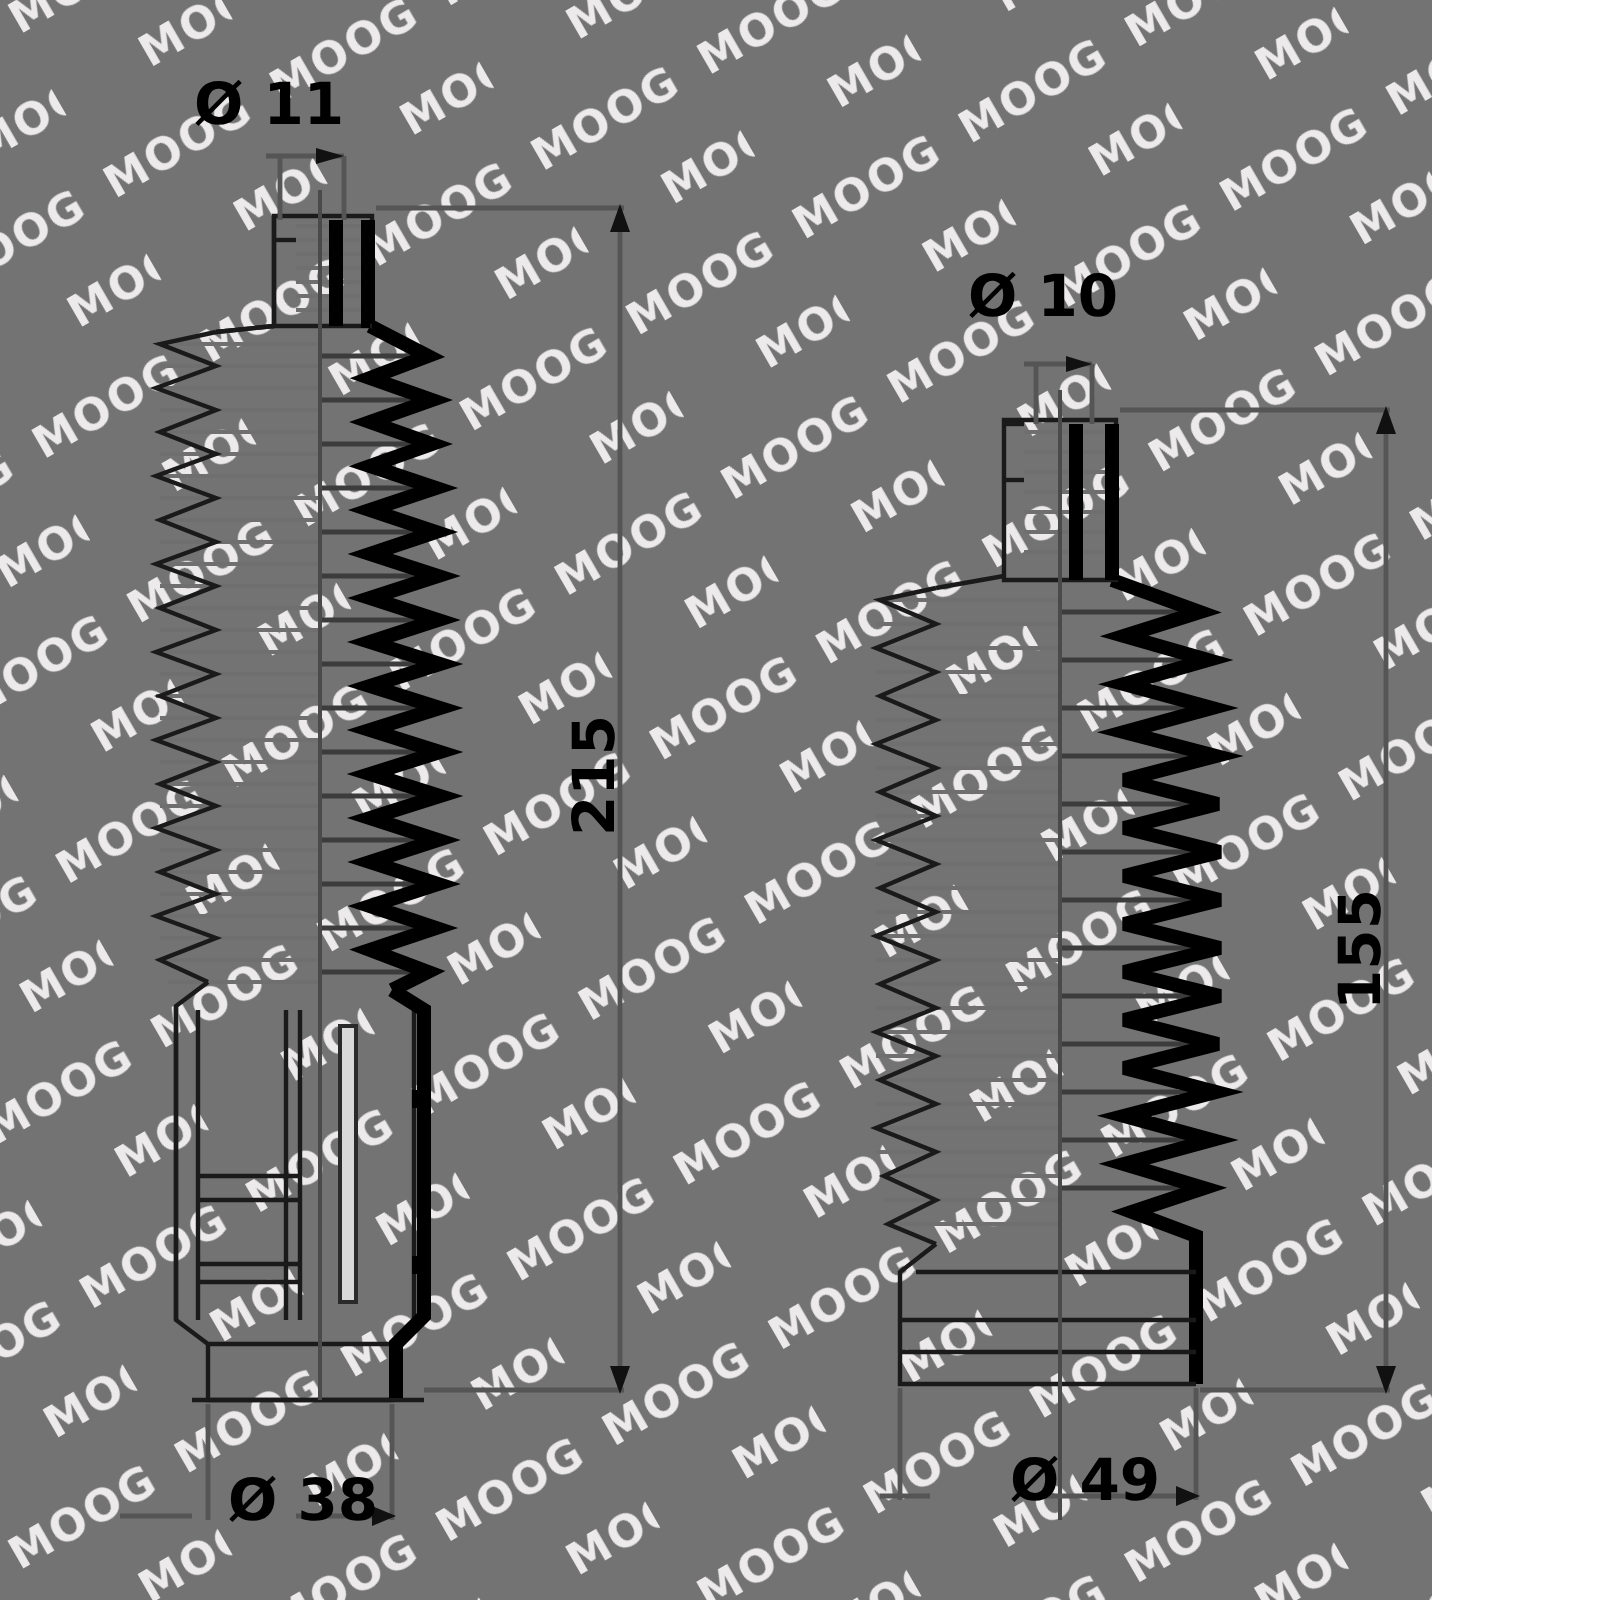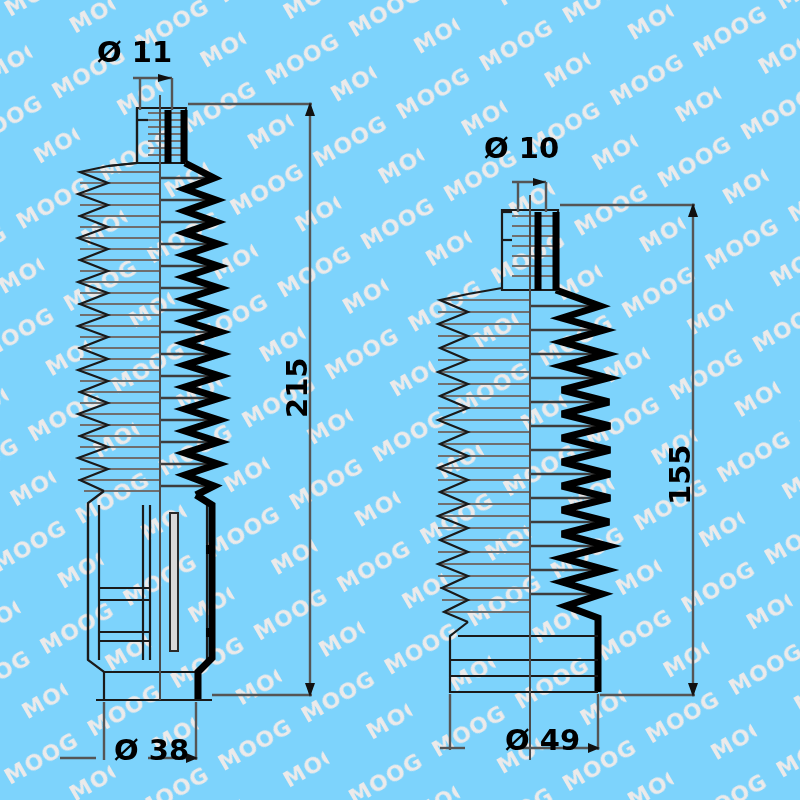--- a/index.html
+++ b/index.html
@@ -6,23 +6,23 @@
   html, body {
     margin: 0;
     padding: 0;
     background: #ffffff;
   }
   body {
     font-family: "Liberation Sans", sans-serif;
   }
   #sheet {
     position: relative;
-    width: 800px;
+    width: 716px;
     height: 800px;
-    background: #7dd3fc;
+    background: #737373;
     overflow: hidden;
   }
   #watermark-layer {
     position: absolute;
     left: 0;
     top: 0;
     width: 800px;
     height: 800px;
     pointer-events: none;
   }

